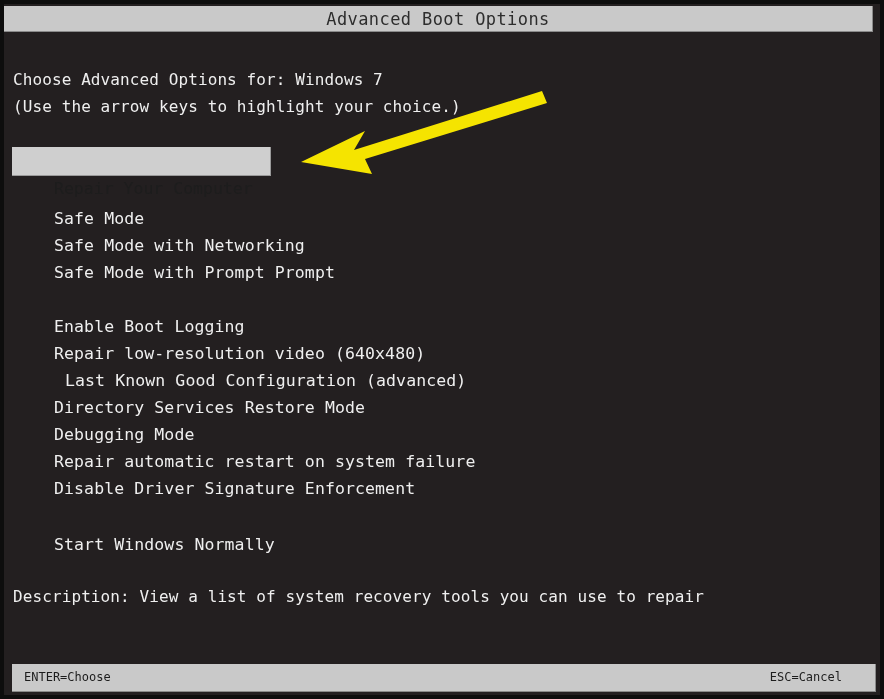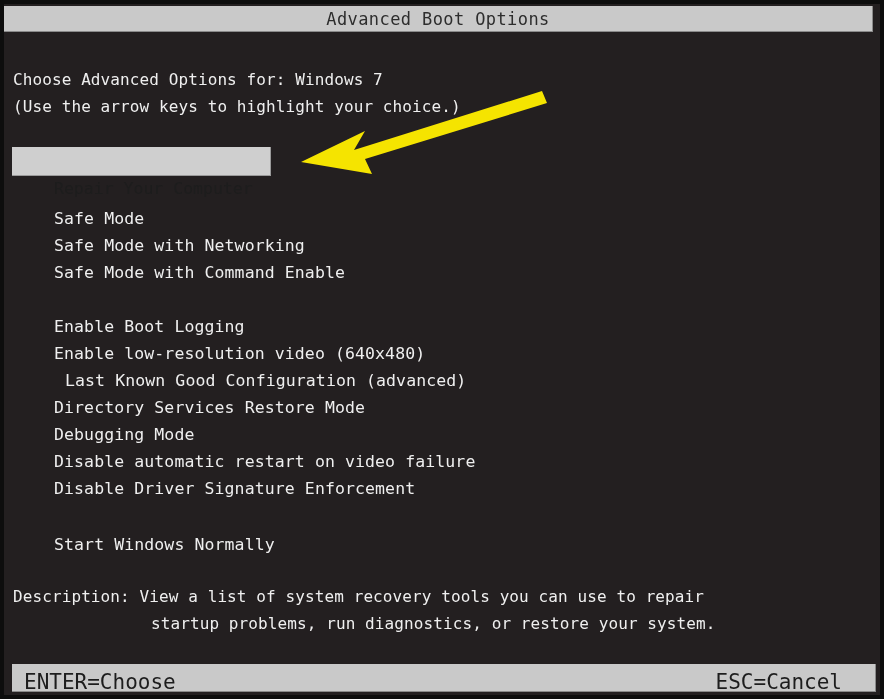--- a/index.html
+++ b/index.html
@@ -96,21 +96,21 @@
     height: 28px;
     background: #c9c9c9;
     border-right: 1px solid #8a8a8a;
     border-bottom: 1px solid #8a8a8a;
     box-sizing: border-box;
   }
   .footer-text {
     position: absolute;
     top: 666px;
     color: #1d1d1d;
-    font-size: 21px;
+    font-size: 12px;
     white-space: pre;
   }
   #footer-left  { left: 20px; }
   #footer-right { right: 38px; }
 
   
   #annotation-arrow {
     position: absolute;
     left: 0;
     top: 0;
@@ -130,33 +130,32 @@
 
   <div class="line" id="prompt-1">Choose Advanced Options for: Windows 7</div>
   <div class="line" id="prompt-2">(Use the arrow keys to highlight your choice.)</div>
 
   <div id="highlight-box" style="background: rgb(207, 207, 207);"></div>
   <div id="highlight-label" style="color: rgb(29, 29, 29);">Repair Your Computer</div>
 
   <div id="menu-host">
       <div class="menu-item" style="top: 205px;">Safe Mode</div>
       <div class="menu-item" style="top: 232px;">Safe Mode with Networking</div>
-      <div class="menu-item" style="top: 259px;">Safe Mode with Command Enable</div>
+      <div class="menu-item" style="top: 259px;">Safe Mode with Prompt Prompt</div>
       <div class="menu-item" style="top: 313px;">Enable Boot Logging</div>
-      <div class="menu-item" style="top: 340px;">Enable low-resolution video (640x480)</div>
+      <div class="menu-item" style="top: 340px;">Repair low-resolution video (640x480)</div>
       <div class="menu-item" style="top: 367px; margin-left: 11px;">Last Known Good Configuration (advanced)</div>
       <div class="menu-item" style="top: 394px;">Directory Services Restore Mode</div>
       <div class="menu-item" style="top: 421px;">Debugging Mode</div>
-      <div class="menu-item" style="top: 448px;">Disable automatic restart on video failure</div>
+      <div class="menu-item" style="top: 448px;">Repair automatic restart on system failure</div>
       <div class="menu-item" style="top: 475px; text-align: center;">Disable Driver Signature Enforcement</div>
       <div class="menu-item" style="top: 531px;">Start Windows Normally</div>
     </div>
 
   <div class="line" id="desc-1">Description: View a list of system recovery tools you can use to repair</div>
-  <div class="line" id="desc-2">startup problems, run diagnostics, or restore your system.</div>
 
   <div id="footer-bar" style="background: rgb(201, 201, 201);"></div>
   <div class="footer-text" id="footer-left">ENTER=Choose</div>
   <div class="footer-text" id="footer-right">ESC=Cancel</div>
 
   <svg id="annotation-arrow" viewBox="0 0 884 699">
     <polygon id="arrow-shape" points="297,158 361,127 350,146 538,87 543,99 361,155 368,170" fill="#f5e400"></polygon>
   </svg>
 
 </div>

